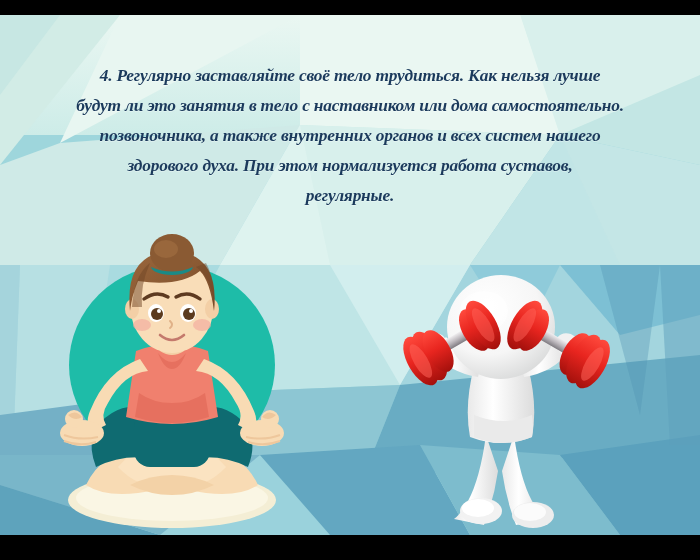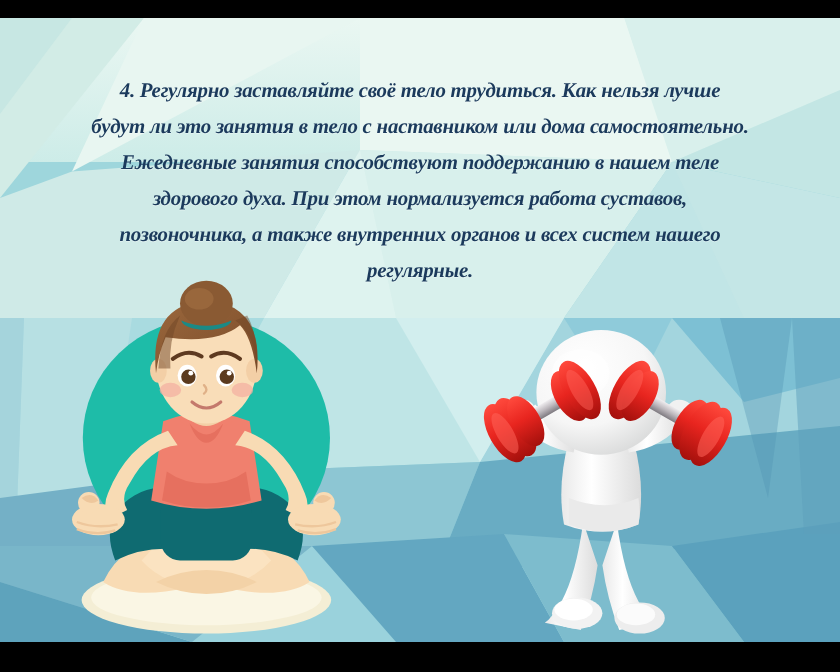--- a/index.html
+++ b/index.html
@@ -244,20 +244,19 @@
           <ellipse cx="598" cy="328" rx="13" ry="27" fill="url(#plateG)"></ellipse>
           <ellipse cx="598" cy="328" rx="7" ry="19" fill="#ff6258" opacity=".55"></ellipse>
         </g>
       </g>
     </svg>
   </div>
 
   <div id="textblock">
     <span class="ln">4. Регулярно заставляйте своё тело трудиться. Как нельзя лучше</span>
     <span class="ln">будут ли это занятия в тело с наставником или дома самостоятельно.</span>
-    <span class="ln">Ежедневные занятия способствуют поддержанию в нашем теле</span>
+    <span class="ln">позвоночника, а также внутренних органов и всех систем нашего</span>
     <span class="ln">здорового духа. При этом нормализуется работа суставов,</span>
-    <span class="ln">позвоночника, а также внутренних органов и всех систем нашего</span>
     <span class="ln">регулярные.</span>
   </div>
 
   <div class="bar bottom"></div>
 </div>
 
 </body></html>

